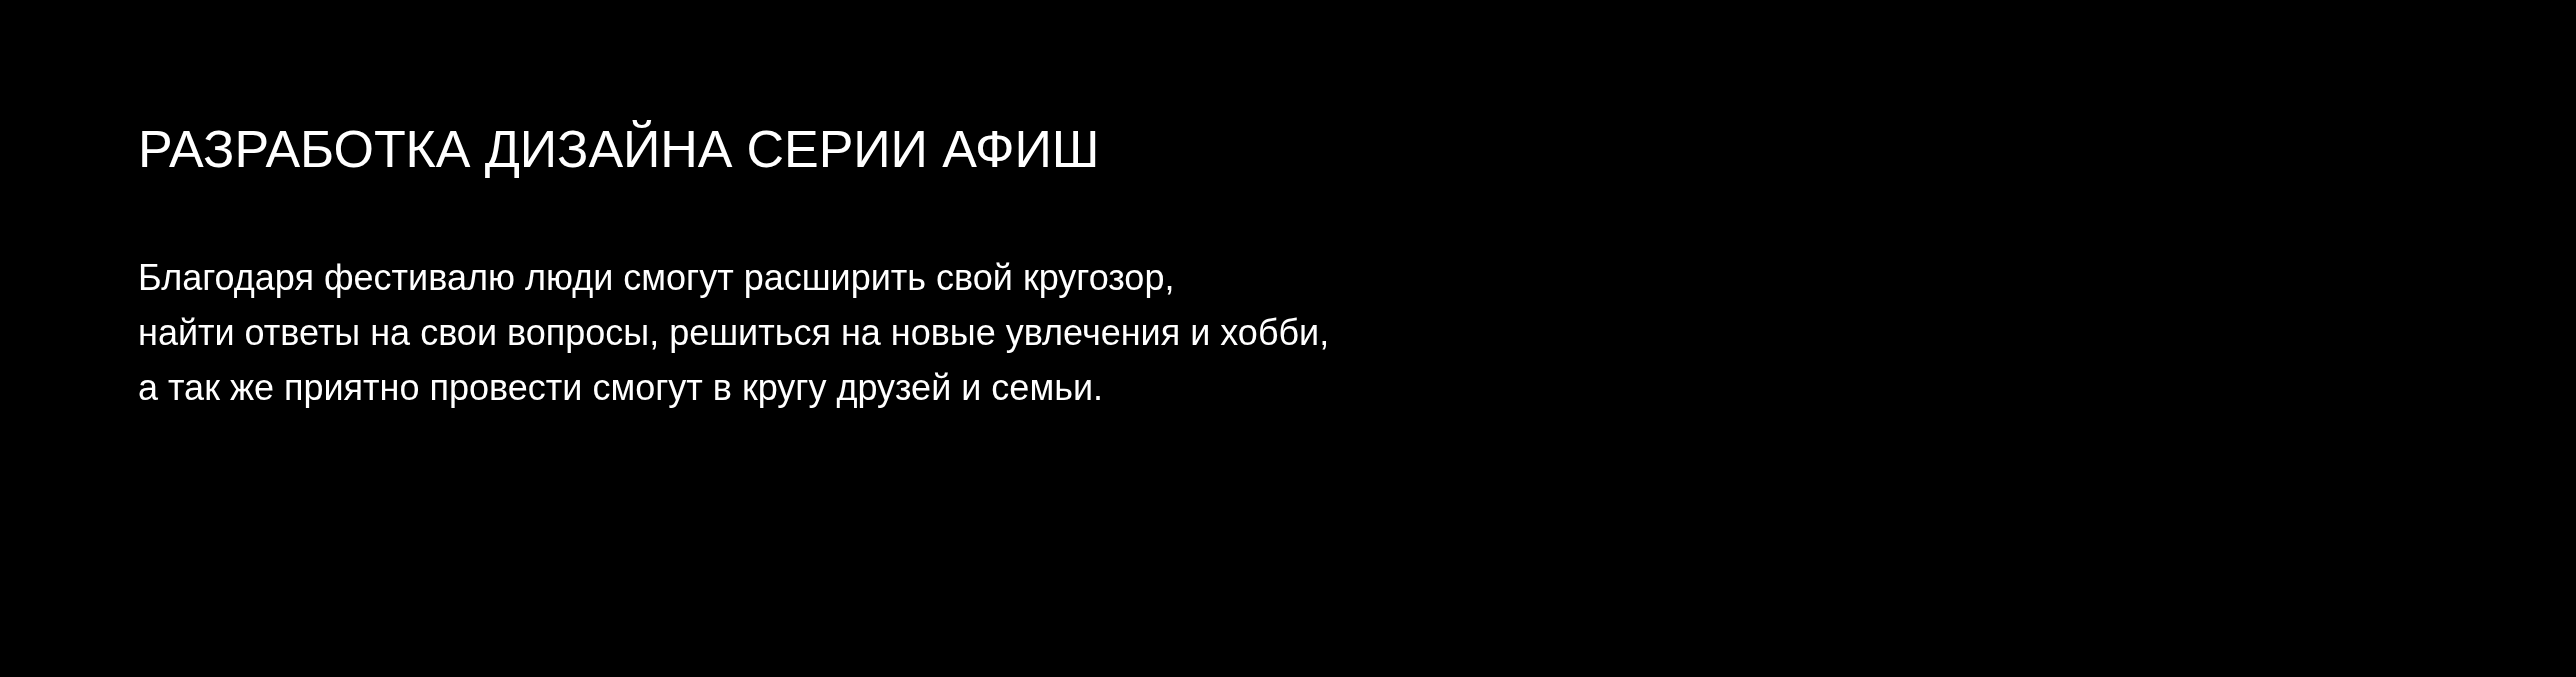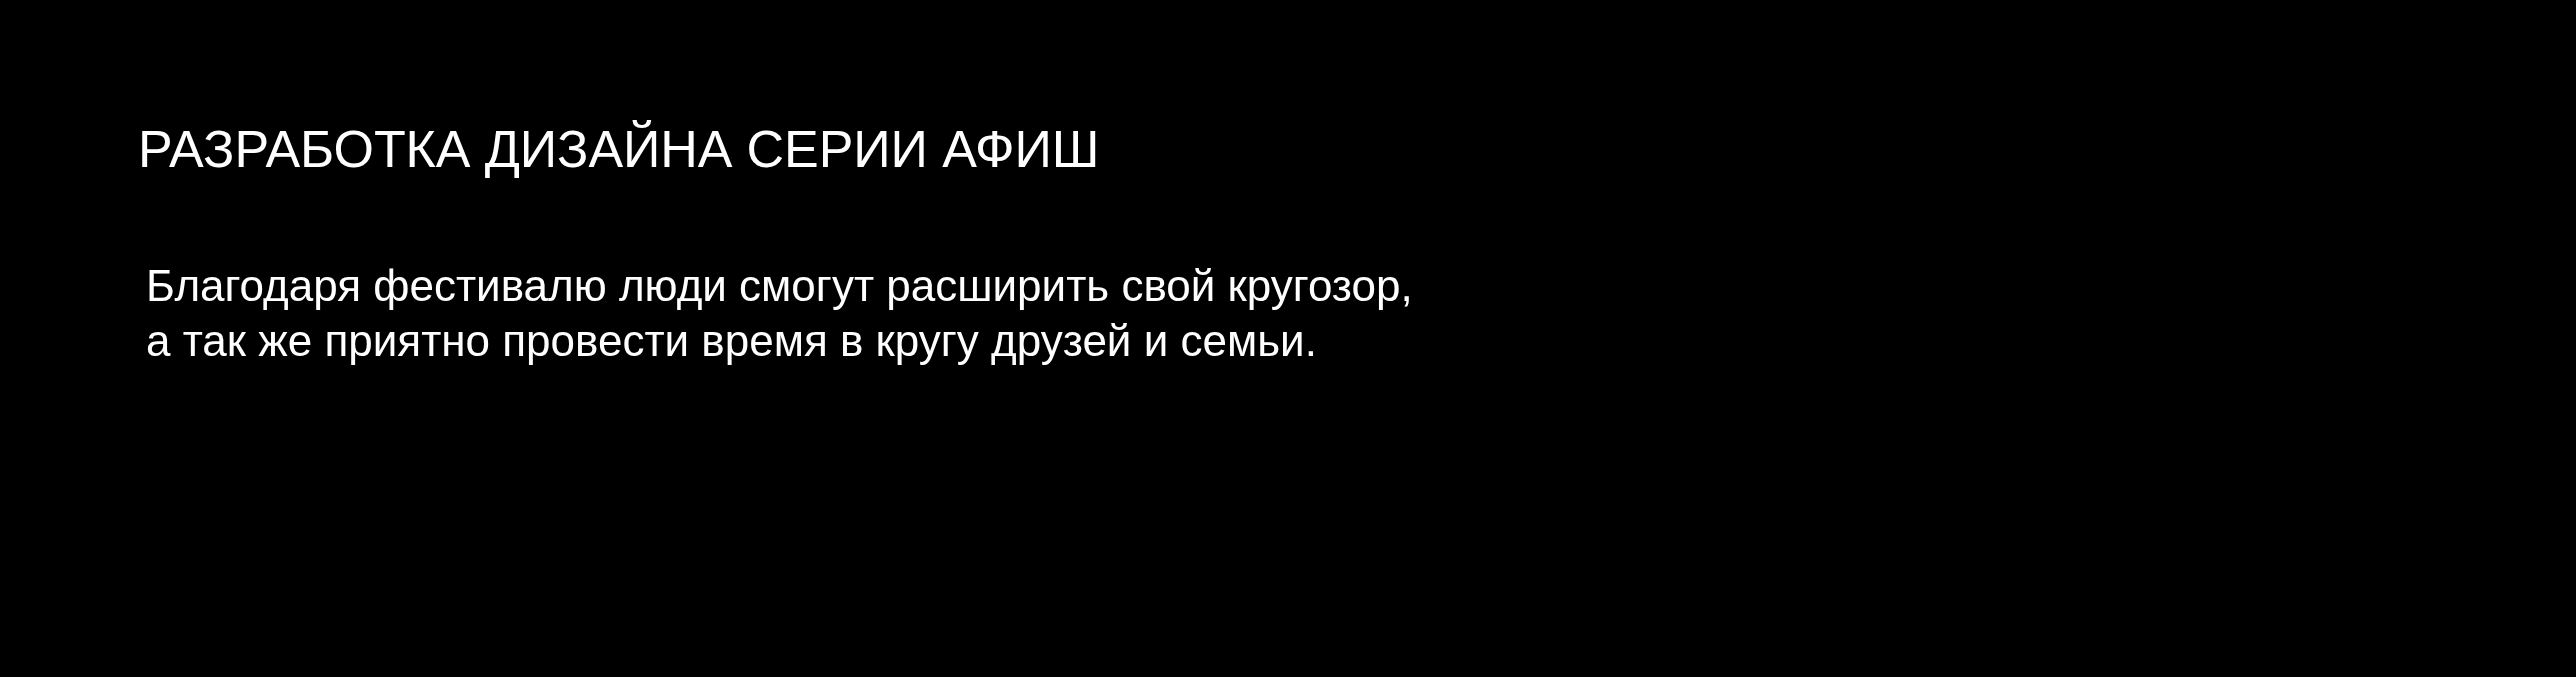--- a/index.html
+++ b/index.html
@@ -50,26 +50,26 @@
     display: block;
   }
 
   
   .headline {
     padding-top: 113px;
   }
 
   
   .body-copy {
-    margin: 8px;
+    margin: 0;
     padding: 0;
     padding-top: 65px;
     color: #ffffff;
     font-family: "Liberation Sans", "DejaVu Sans", sans-serif;
-    font-size: 44px;
+    font-size: 36px;
     font-weight: 400;
     line-height: 55px;
     letter-spacing: 0px;
     white-space: nowrap;
   }
 
   .body-copy .bc-line {
     display: block;
   }
 </style>
@@ -79,19 +79,20 @@
 <div class="slide">
 
   <div class="content-block">
 
     <h1 class="headline">
       <span class="hl-line">РАЗРАБОТКА ДИЗАЙНА СЕРИИ АФИШ</span>
     </h1>
 
     <p class="body-copy">
       <span class="bc-line">Благодаря фестивалю люди смогут расширить свой кругозор,</span>
-      <span class="bc-line">а так же приятно провести время в кругу друзей и семьи.</span>
+      <span class="bc-line">найти ответы на свои вопросы, решиться на новые увлечения и хобби,</span>
+      <span class="bc-line">а так же приятно провести смогут в кругу друзей и семьи.</span>
     </p>
 
   </div>
 
 </div>
 
 
 </body></html>

